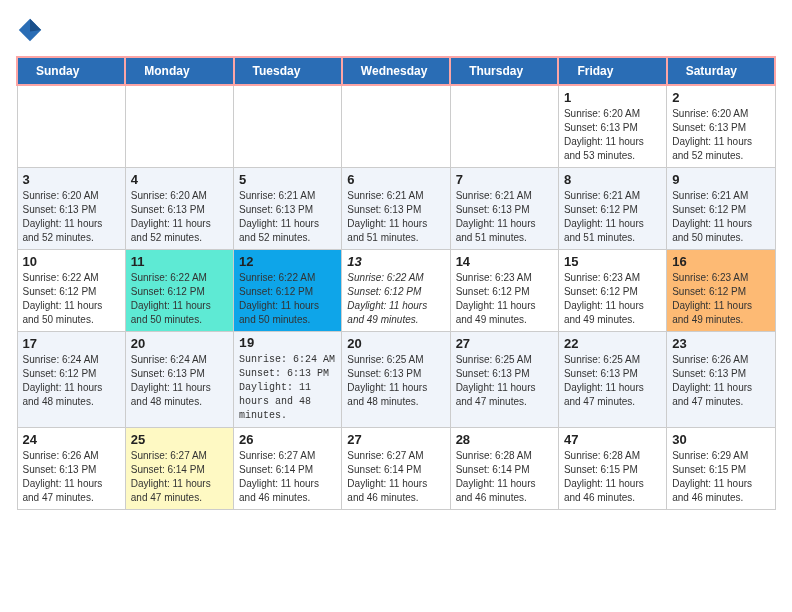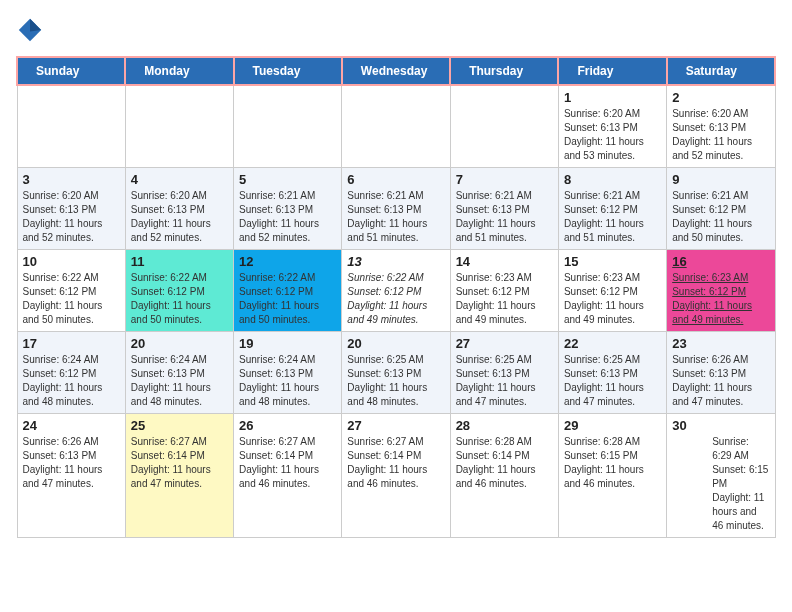--- a/index.html
+++ b/index.html
@@ -216,41 +216,41 @@
           <div class="day-info" style="white-space: pre-line;">Sunrise: 6:23 AM
 Sunset: 6:12 PM
 Daylight: 11 hours and 49 minutes.</div>
         </td>
         <td style="background: rgb(255, 255, 255);">
           <span class="day-number">15</span>
           <div class="day-info" style="white-space: pre-line;">Sunrise: 6:23 AM
 Sunset: 6:12 PM
 Daylight: 11 hours and 49 minutes.</div>
         </td>
-        <td style="background: #ec4899; text-decoration: underline;">
+        <td style="background: #fdba74;">
           <span class="day-number">16</span>
           <div class="day-info" style="white-space: pre-line;">Sunrise: 6:23 AM
 Sunset: 6:12 PM
 Daylight: 11 hours and 49 minutes.</div>
         </td>
       </tr>
       <tr>
         <td style="background: rgb(240, 244, 250);">
           <span class="day-number">17</span>
           <div class="day-info" style="white-space: pre-line;">Sunrise: 6:24 AM
 Sunset: 6:12 PM
 Daylight: 11 hours and 48 minutes.</div>
         </td>
         <td style="background: rgb(240, 244, 250);">
           <span class="day-number">20</span>
           <div class="day-info" style="white-space: pre-line;">Sunrise: 6:24 AM
 Sunset: 6:13 PM
 Daylight: 11 hours and 48 minutes.</div>
         </td>
-        <td style="background: rgb(240, 244, 250);">
+        <td style="background: rgb(240, 244, 250); font-family: Liberation Mono, monospace;">
           <span class="day-number">19</span>
           <div class="day-info" style="white-space: pre-line;">Sunrise: 6:24 AM
 Sunset: 6:13 PM
 Daylight: 11 hours and 48 minutes.</div>
         </td>
         <td style="background: rgb(240, 244, 250);">
           <span class="day-number">20</span>
           <div class="day-info" style="white-space: pre-line;">Sunrise: 6:25 AM
 Sunset: 6:13 PM
 Daylight: 11 hours and 48 minutes.</div>
@@ -299,26 +299,26 @@
 Sunset: 6:14 PM
 Daylight: 11 hours and 46 minutes.</div>
         </td>
         <td style="background: rgb(255, 255, 255);">
           <span class="day-number">28</span>
           <div class="day-info" style="white-space: pre-line;">Sunrise: 6:28 AM
 Sunset: 6:14 PM
 Daylight: 11 hours and 46 minutes.</div>
         </td>
         <td style="background: rgb(255, 255, 255);">
-          <span class="day-number">29</span>
+          <span class="day-number">47</span>
           <div class="day-info" style="white-space: pre-line;">Sunrise: 6:28 AM
 Sunset: 6:15 PM
 Daylight: 11 hours and 46 minutes.</div>
         </td>
         <td style="background: rgb(255, 255, 255);">
           <span class="day-number">30</span>
-          <div class="day-info" style="white-space: pre-line; margin-left: 40px;">Sunrise: 6:29 AM
+          <div class="day-info" style="white-space: pre-line;">Sunrise: 6:29 AM
 Sunset: 6:15 PM
 Daylight: 11 hours and 46 minutes.</div>
         </td>
       </tr>
     </tbody>
 </table>
 
 </body></html>

